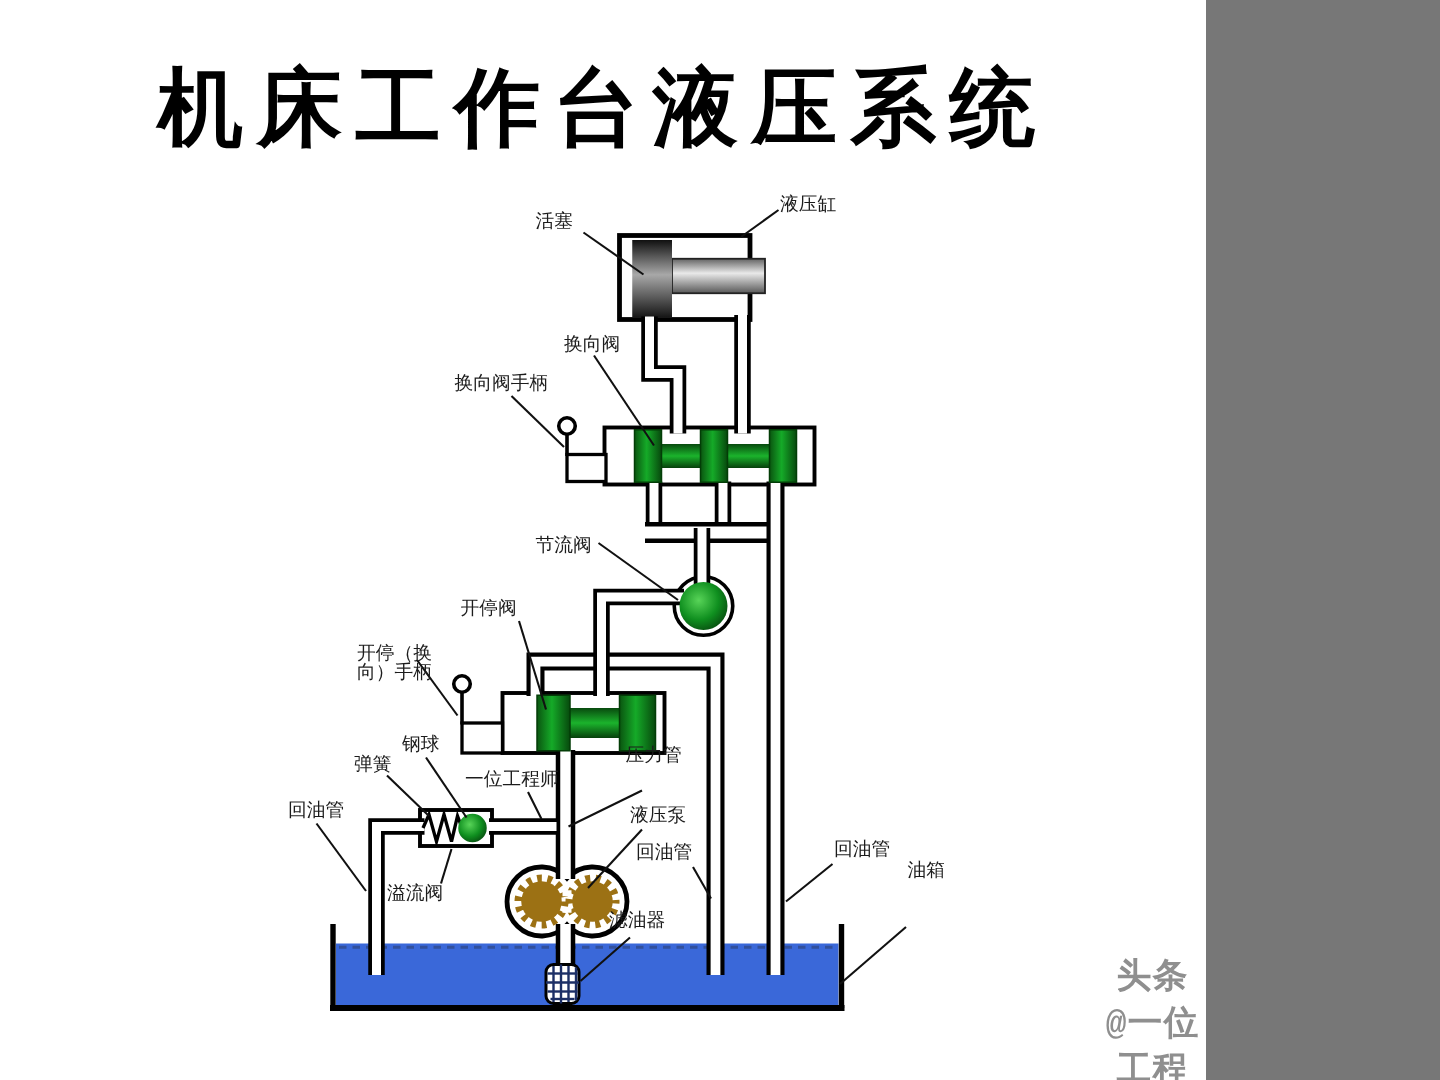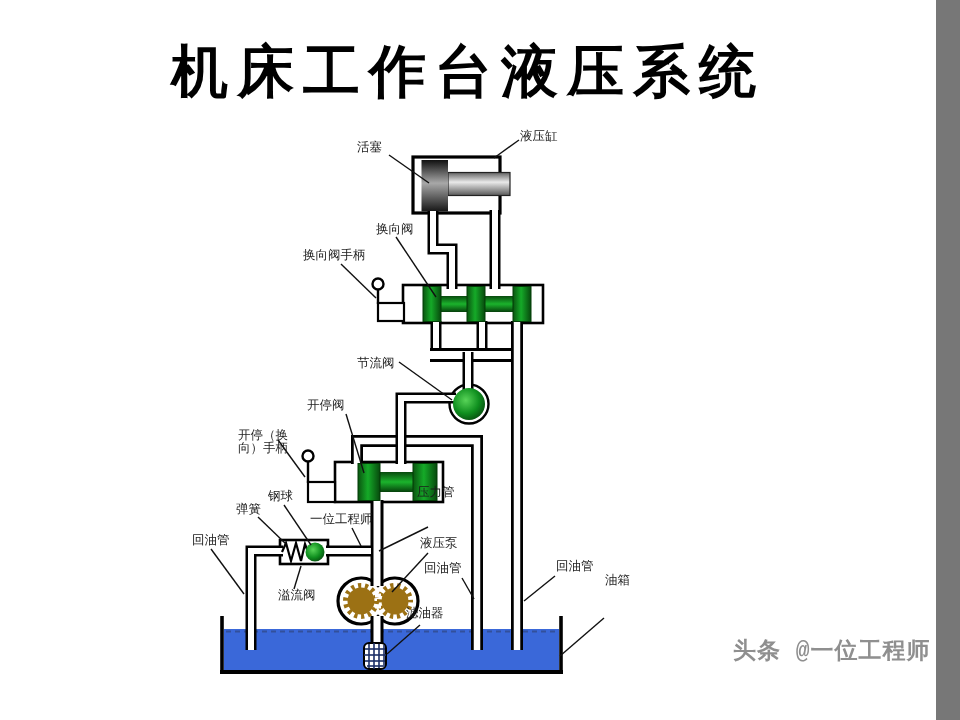--- a/index.html
+++ b/index.html
@@ -1,16 +1,16 @@
 <!DOCTYPE html>
 <html><head>
 <meta charset="utf-8">
 <style>
   html,body{margin:0;padding:0;background:#777;}
-  .slide{position:relative;width:936px;height:720px;background:#ffffff;overflow:hidden;
+  .slide{position:relative;width:804px;height:720px;background:#ffffff;overflow:hidden;
          font-family:"Liberation Sans",sans-serif;}
   .title{position:absolute;left:0;right:0;top:34px;text-align:center;
          font-family:"Liberation Serif","DejaVu Serif",serif;
          font-weight:bold;font-size:57px;letter-spacing:9px;color:#000;}
   .diagram{position:absolute;left:0;top:0;width:960px;height:720px;}
   .lbl{position:absolute;font-family:"Liberation Serif","DejaVu Serif",serif;
        font-size:12.5px;color:#1c1c1c;line-height:1.06;white-space:nowrap;}
   .lbl.wrap{white-space:normal;width:56px;}
   .watermark{position:absolute;left:733px;top:635px;
        font-family:Liberation Mono, monospace;font-weight:bold;font-size:23px;
@@ -194,22 +194,22 @@
   <div class="lbl" style="left:520px;top:130px">液压缸</div>
   <div class="lbl" style="left:376px;top:223px">换向阀</div>
   <div class="lbl" style="left:303px;top:249px">换向阀手柄</div>
   <div class="lbl" style="left:357px;top:357px">节流阀</div>
   <div class="lbl" style="left:307px;top:399px">开停阀</div>
   <div class="lbl wrap" style="left:238px;top:429px">开停（换向）手柄</div>
   <div class="lbl" style="left:268px;top:490px">钢球</div>
   <div class="lbl" style="left:236px;top:503px">弹簧</div>
   <div class="lbl" style="left:192px;top:534px">回油管</div>
   <div class="lbl" style="left:310px;top:513px">一位工程师</div>
-  <div class="lbl" style="left:417px;top:486px">压力管</div>
+  <div class="lbl" style="left:417px;top:497px">压力管</div>
   <div class="lbl" style="left:420px;top:537px">液压泵</div>
   <div class="lbl" style="left:424px;top:562px">回油管</div>
-  <div class="lbl" style="left:278px;top:589px">溢流阀</div>
+  <div class="lbl" style="left:258px;top:589px">溢流阀</div>
   <div class="lbl" style="left:406px;top:607px">滤油器</div>
   <div class="lbl" style="left:556px;top:560px">回油管</div>
   <div class="lbl" style="left:605px;top:574px">油箱</div>
 
   <div class="watermark">头条 @一位工程师</div>
 </div>
 
 </body></html>

